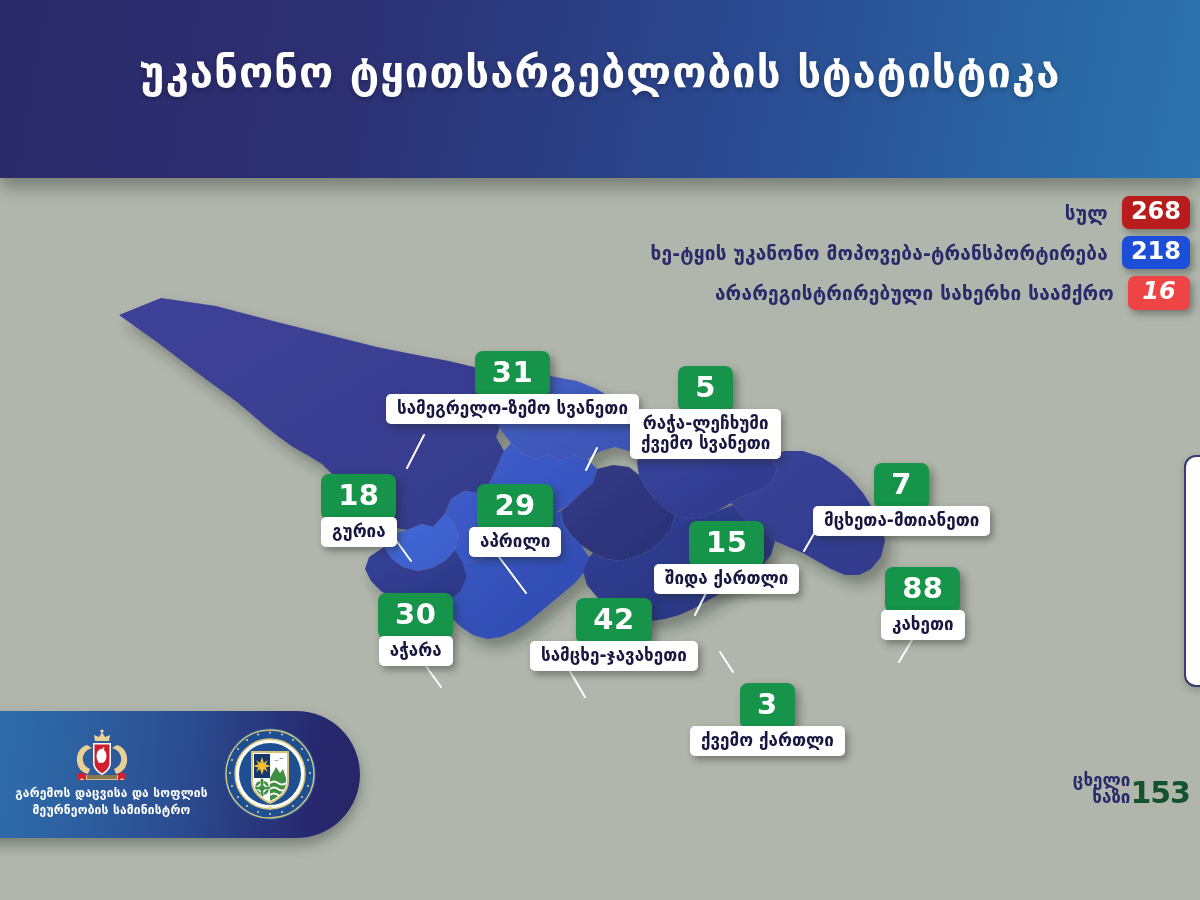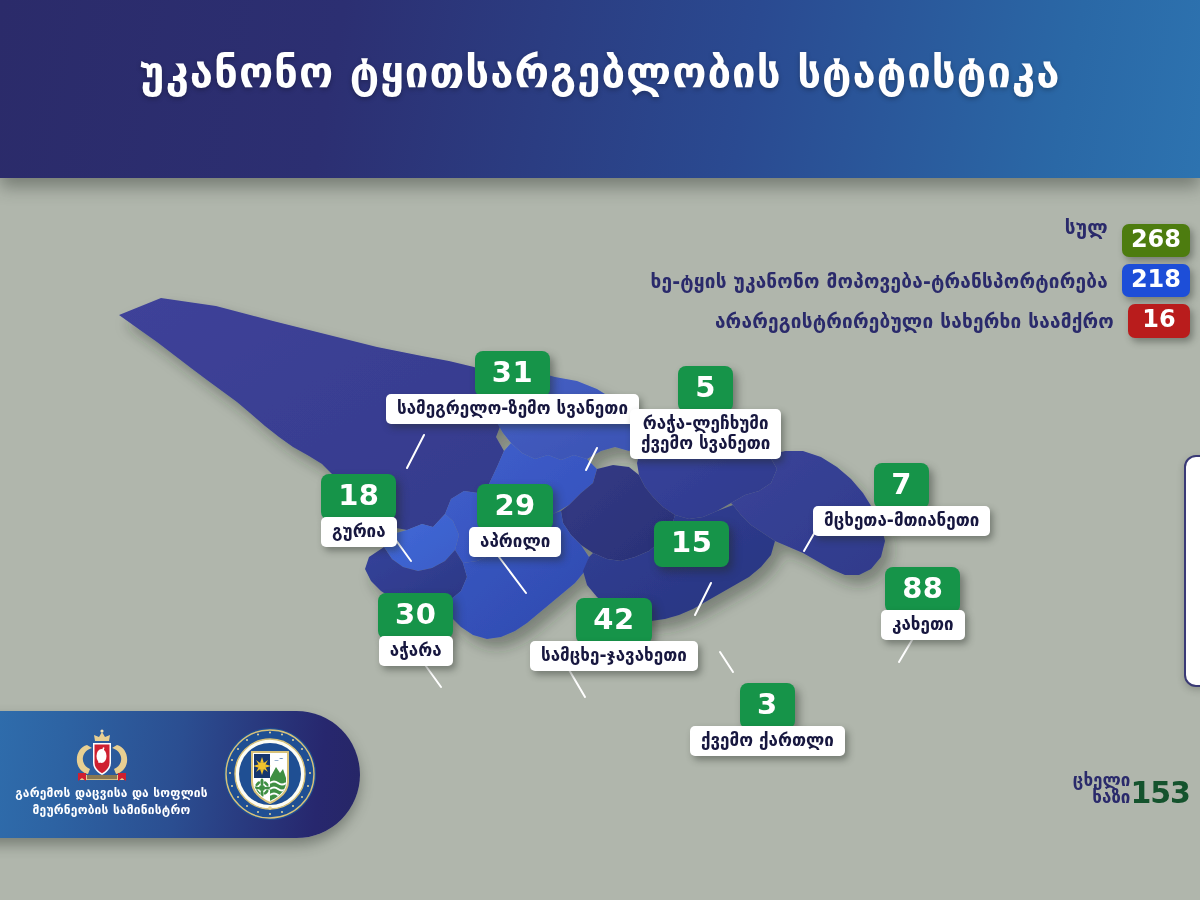--- a/index.html
+++ b/index.html
@@ -68,23 +68,23 @@
     min-width: 44px;
     padding: 3px 9px 5px 9px;
     border-radius: 7px;
     color: #ffffff;
     font-size: 24px;
     font-weight: bold;
     text-align: center;
     line-height: 1.05;
     box-shadow: 3px 4px 7px rgba(40,48,40,0.42);
   }
-  .lv-total  { background: #4d7c0f; margin-top: 28px; }
+  .lv-total  { background: #b91c1c; }
   .lv-trans  { background: #1d4ed8; }
-  .lv-unreg  { background: #b91c1c; }
+  .lv-unreg  { background: #ef4444; font-style: italic; }
 
   
   #date-tab {
     position: absolute;
     right: -18px;
     top: 455px;
     width: 58px;
     height: 228px;
     background: #ffffff;
     border: 2px solid #3a3a76;
@@ -354,20 +354,21 @@
       <span class="callout-name">აპრილი</span>
     </div>
 
     <div class="callout" style="left:772px; top:288px;">
       <span class="callout-count">7</span>
       <span class="callout-name">მცხეთა-მთიანეთი</span>
     </div>
 
     <div class="callout" style="left:613px; top:346px;">
       <span class="callout-count">15</span>
+      <span class="callout-name">შიდა ქართლი</span>
     </div>
 
     <div class="callout" style="left:840px; top:392px;">
       <span class="callout-count">88</span>
       <span class="callout-name">კახეთი</span>
     </div>
 
     <div class="callout" style="left:337px; top:418px;">
       <span class="callout-count">30</span>
       <span class="callout-name">აჭარა</span>

